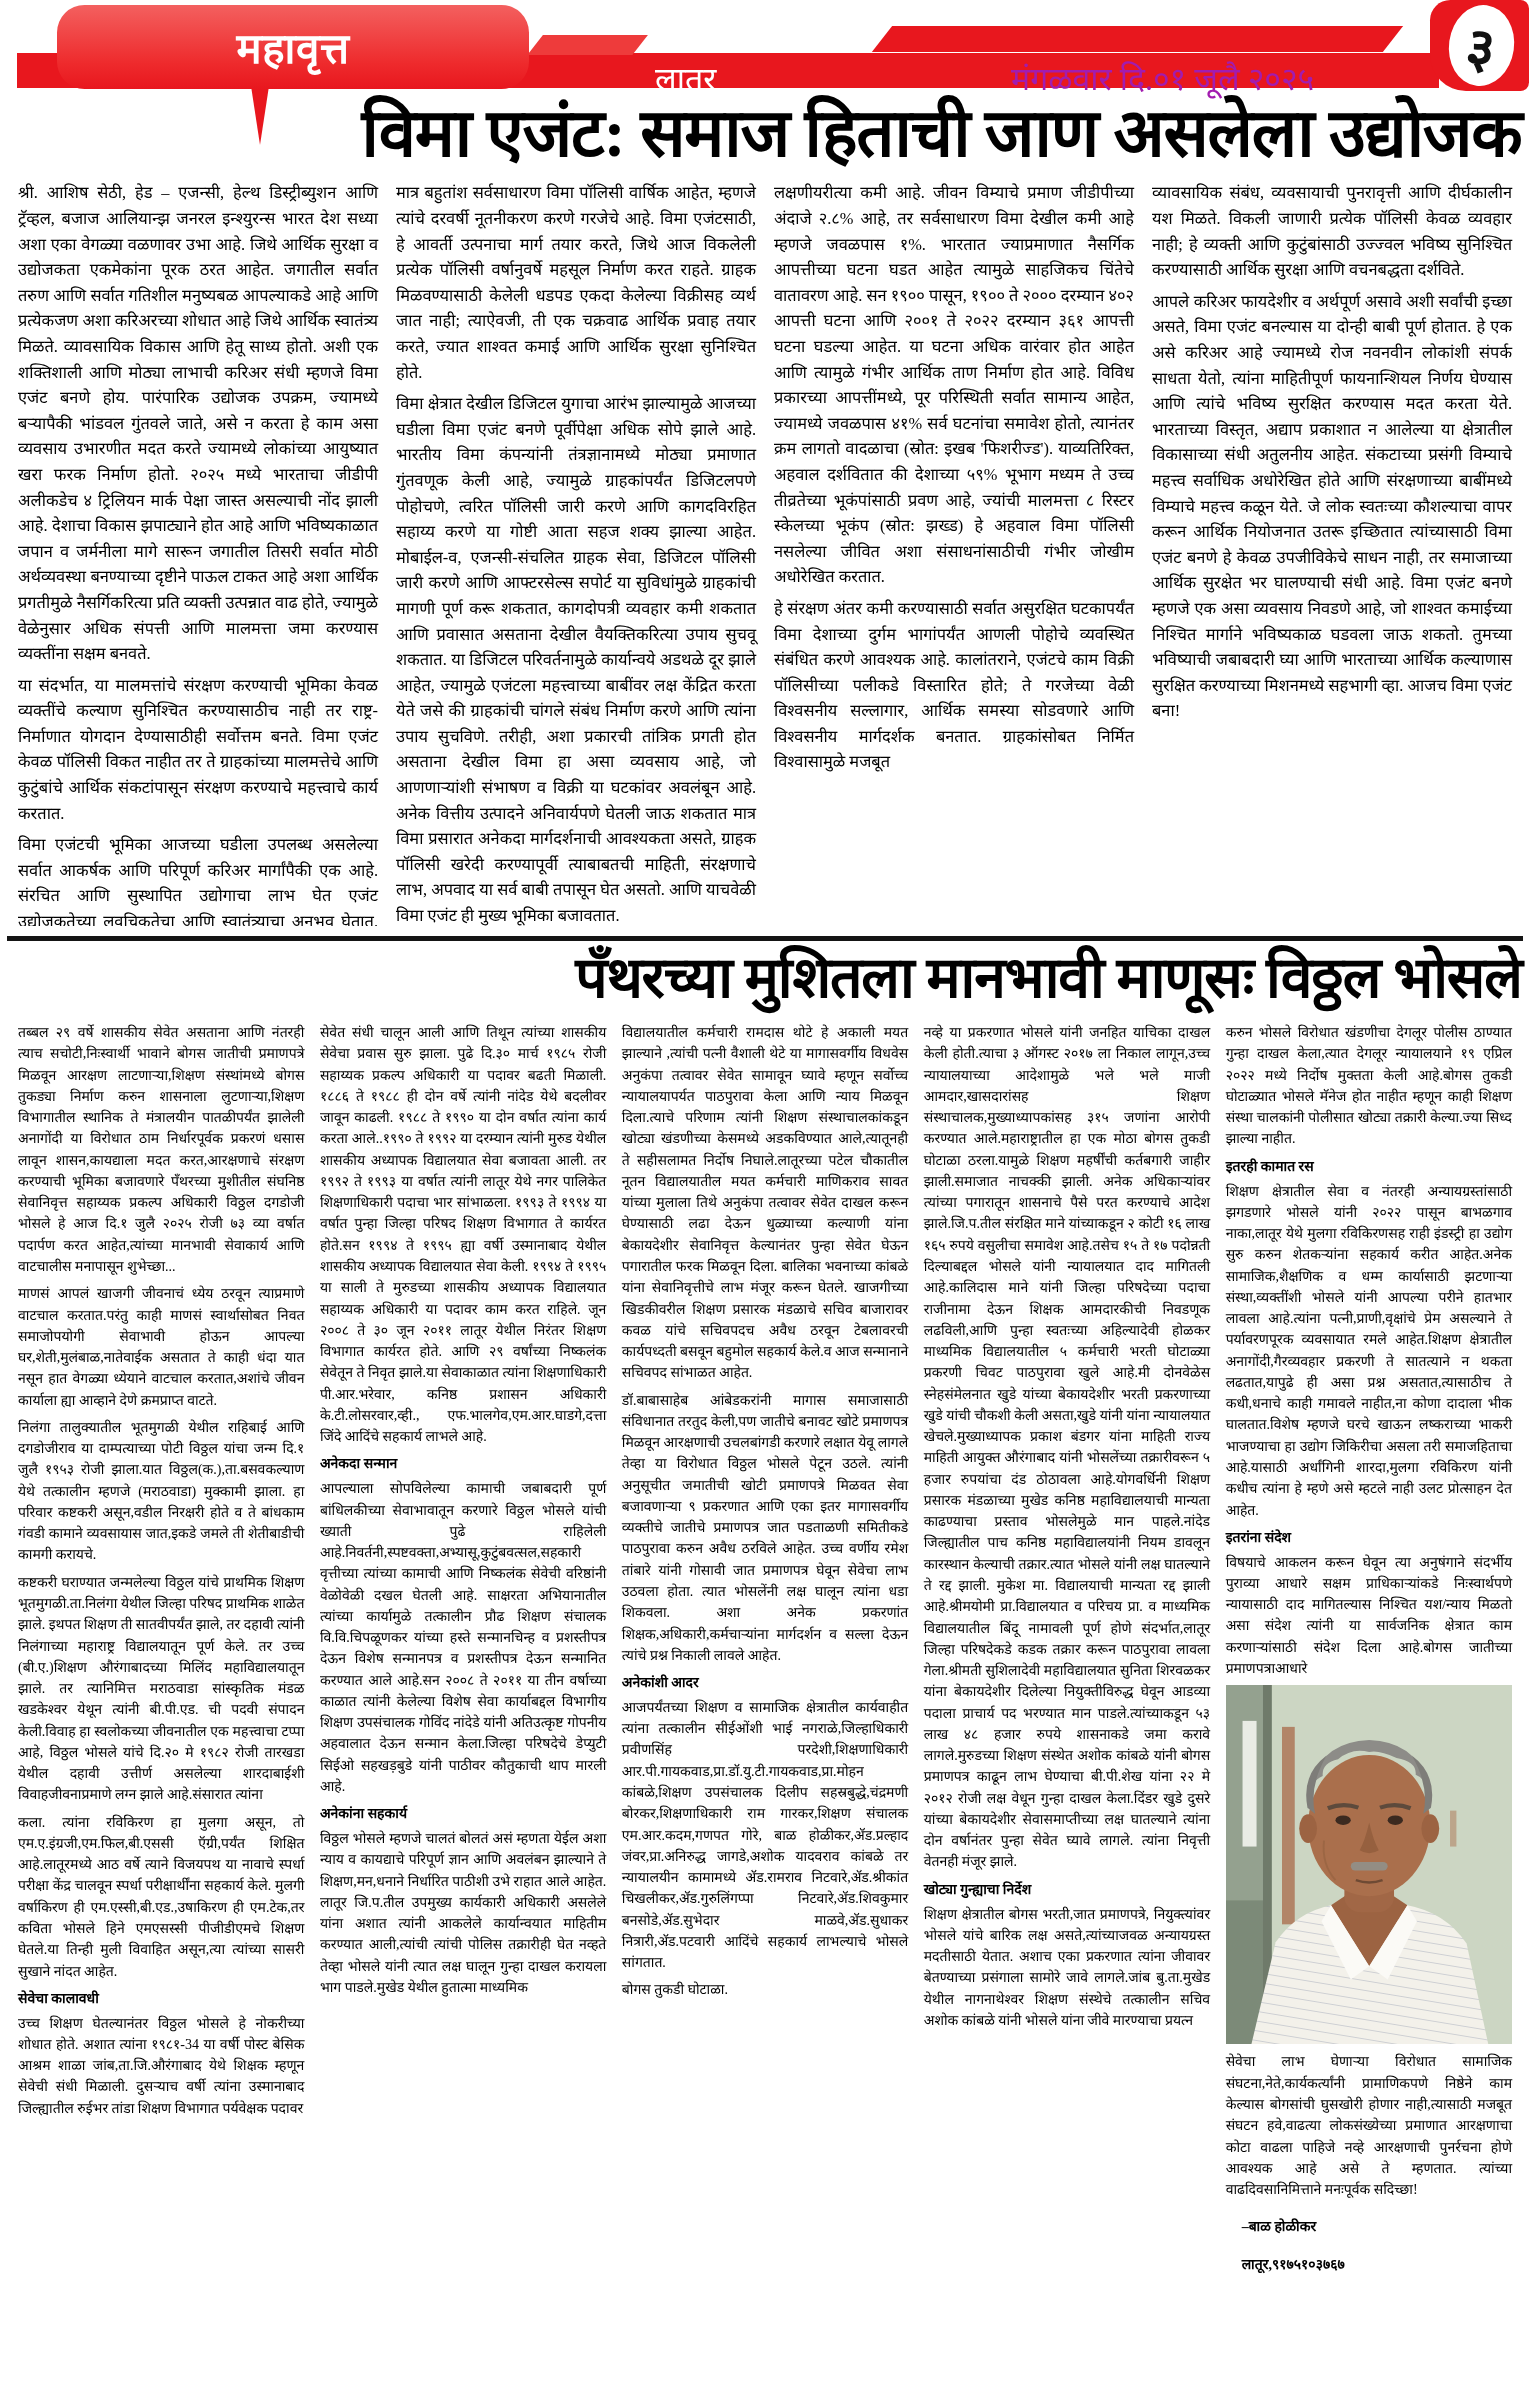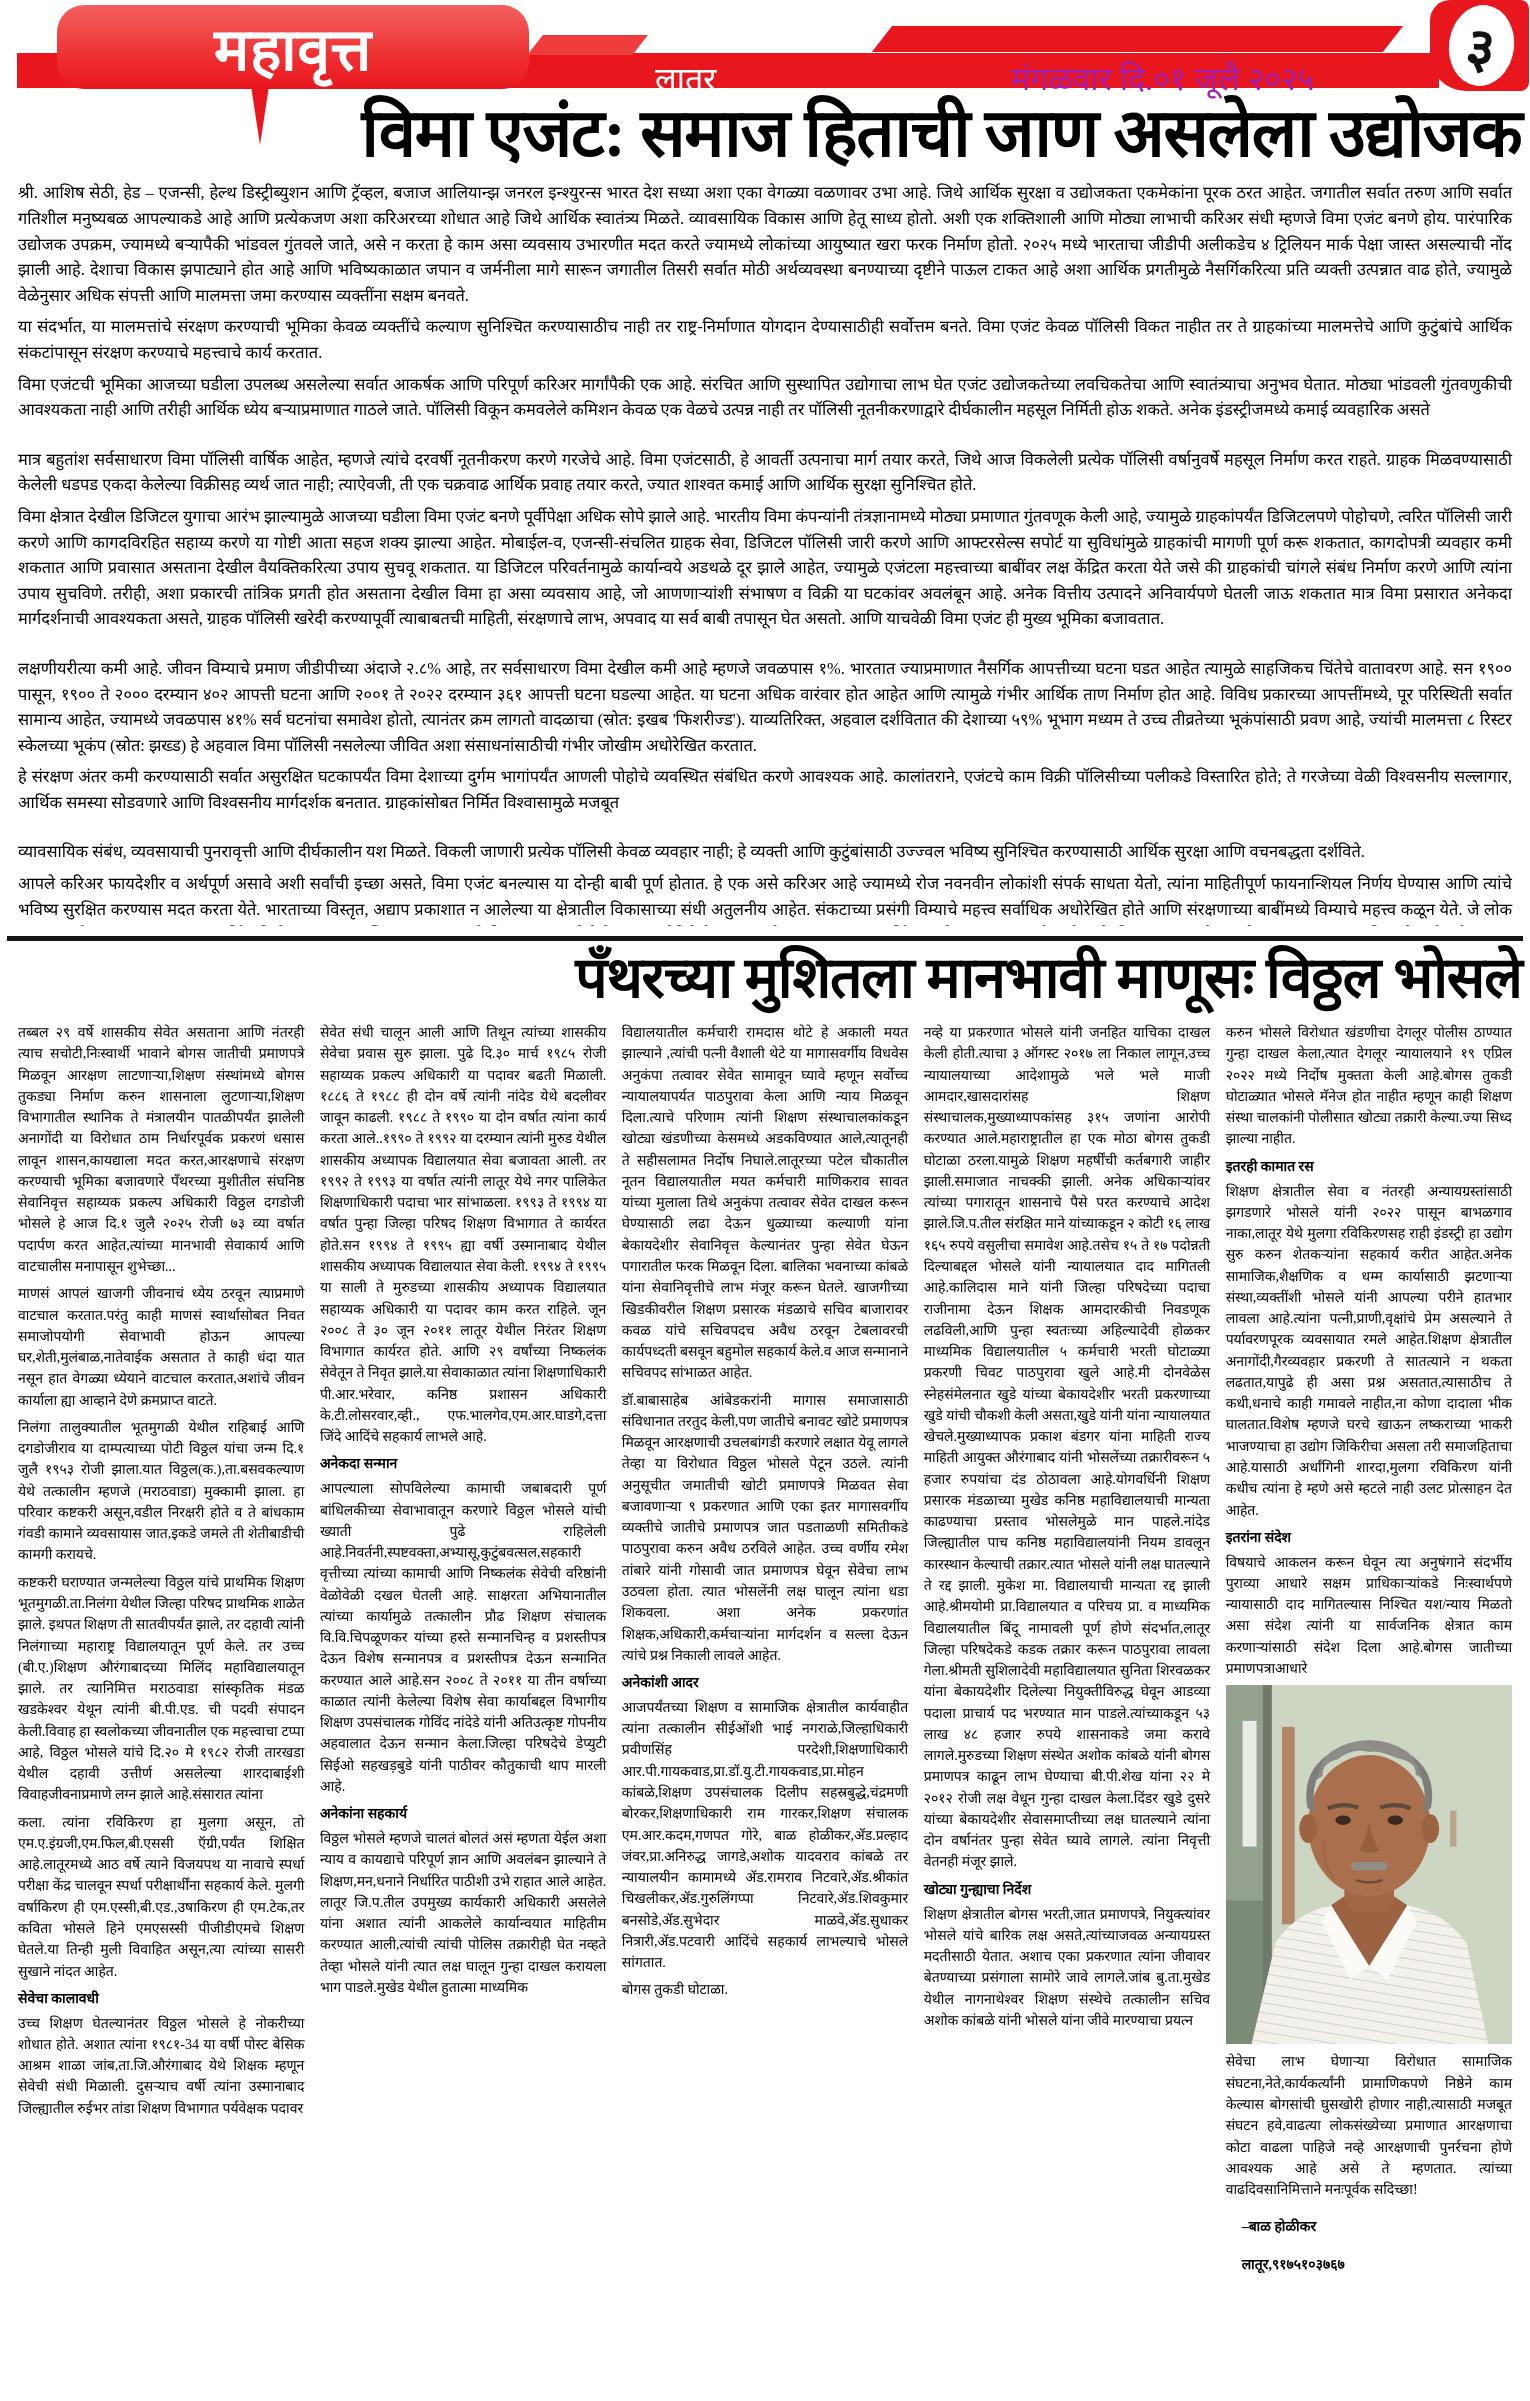--- a/index.html
+++ b/index.html
@@ -9,42 +9,42 @@
     overflow:hidden;position:relative;
   }
   
   .masthead{position:relative;height:91px;}
   .strip{position:absolute;left:16.7px;top:53px;width:1422px;height:35px;background:#e8171e;}
   .logo{
     position:absolute;left:57px;top:4.8px;width:472px;height:84px;
     background:linear-gradient(#f3605f 0%,#ee2a2c 70%,#e8171e 100%);
     border-radius:27.5px;display:flex;align-items:center;justify-content:center;z-index:2;
   }
-  .logo span{color:#fff;font-size:59px;font-weight:bold;letter-spacing:0.6px;}
+  .logo span{color:#fff;font-size:42px;font-weight:bold;letter-spacing:0.6px;}
   .spike{position:absolute;left:251px;top:86px;width:0;height:0;
     border-left:9px solid transparent;border-right:9px solid transparent;
     border-top:59px solid #e8171e;z-index:1;}
   .par1{position:absolute;left:882px;top:26px;width:511px;height:26px;background:#e8171e;transform:skewX(-38deg);}
   .par2{position:absolute;left:535px;top:35px;width:105px;height:20.3px;background:#ee3b3b;transform:skewX(-38deg);}
   .city{position:absolute;left:655px;top:56px;color:#fff;font-size:32px;font-weight:normal;z-index:3;}
   .date{position:absolute;left:1011px;top:56px;color:#a21caf;font-size:32px;font-weight:normal;z-index:3;}
   .badge{position:absolute;right:1.2px;top:0;width:99px;height:91px;background:#e8171e;
     border-radius:20.3px 8.4px 8.4px 36px;z-index:2;}
   .badge-in{position:absolute;left:19px;top:4.8px;right:15.5px;bottom:4.8px;background:#fff;
     border-radius:50%;display:flex;align-items:center;justify-content:center;
     font-size:55px;font-weight:bold;color:#111;transform:rotate(8deg);}
   
   .headline1{font-size:67px;font-weight:800;text-align:right;line-height:1.12;
     margin:4.8px 8.4px 9.6px;letter-spacing:-1.2px;}
   .headline2{font-size:57px;font-weight:800;text-align:right;line-height:1.1;
     margin:3.6px 8.4px 12px;letter-spacing:-1.2px;}
   .divider{height:5.4px;background:#151515;margin:9.6px 7.2px 6px;}
   
   .cols{display:flex;padding:0 18px;overflow:hidden;}
-  .article1 .cols{gap:18px;height:746px;font-size:16.4px;line-height:1.56;flex-direction:column;}
+  .article1 .cols{gap:18px;height:746px;font-size:16.4px;line-height:1.56;}
   .article2 .cols{gap:15.5px;height:1393px;font-size:14px;line-height:1.52;}
   .col{flex:1 1 0;min-width:0;text-align:justify;}
   .para{margin:0 0 6px;}
   .subhead{font-weight:bold;text-align:left;margin:2.4px 0 3.6px;}
   .sign{margin:16px;font-weight:bold;}
   .photo{width:100%;height:359px;margin:6px 0 7.2px;}
   .photo svg{display:block;width:100%;height:100%;}
 </style>
 </head>
 <body>

